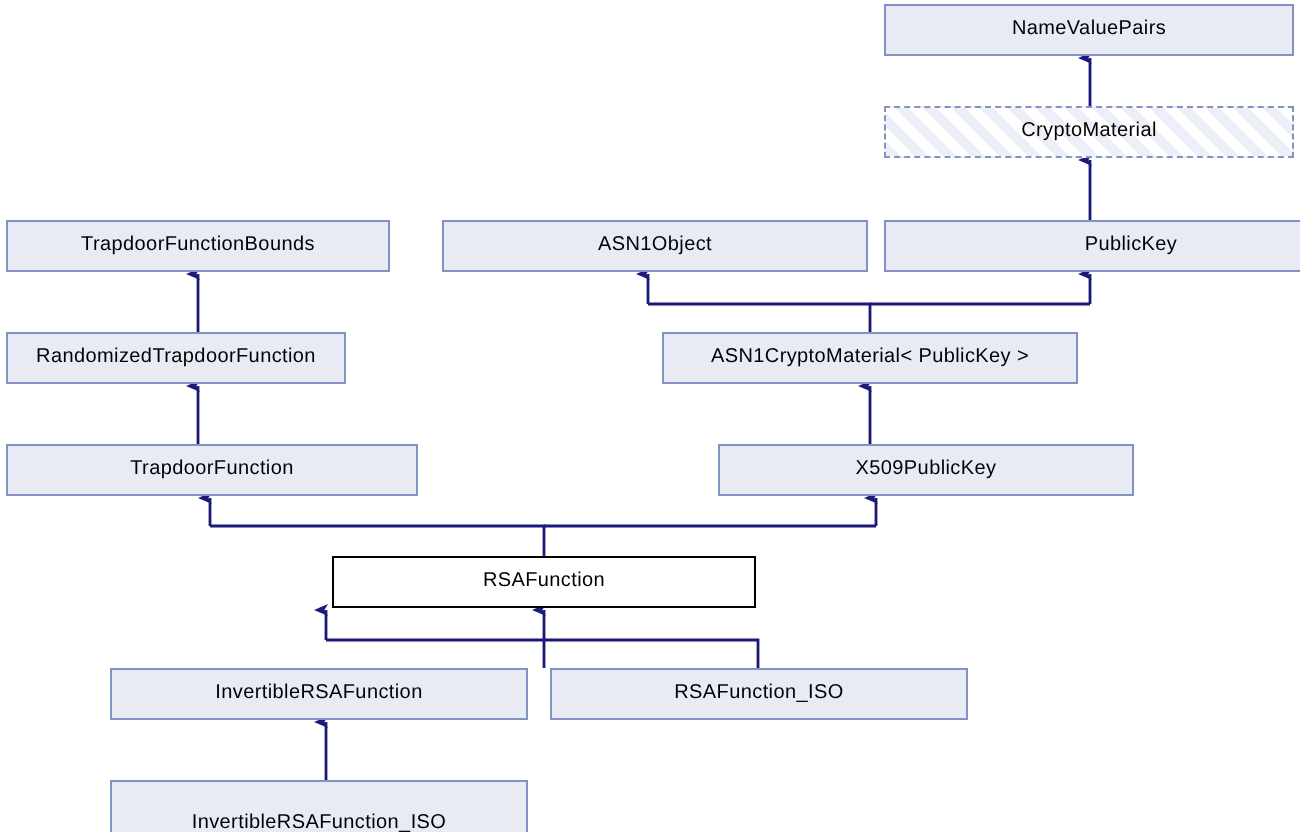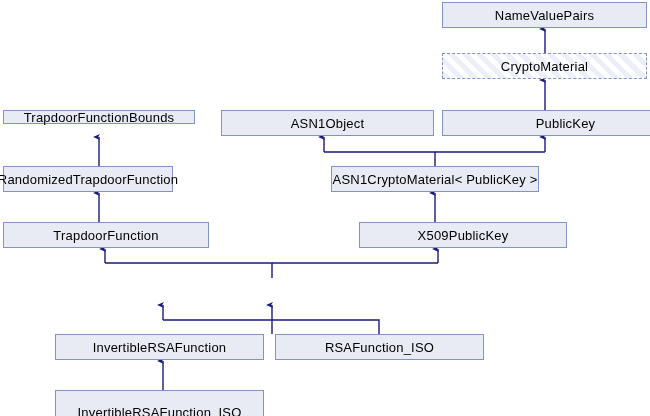--- a/index.html
+++ b/index.html
@@ -24,21 +24,21 @@
     width: 650px;
     height: 416px;
     pointer-events: none;
   }
   .node {
     position: absolute;
     box-sizing: border-box;
     display: flex;
     align-items: center;
     justify-content: center;
-    font-size: 13px;
+    font-size: 10px;
     line-height: 1;
     color: #000000;
     white-space: nowrap;
     letter-spacing: 0.2px;
     z-index: 2;
   }
   .node.filled {
     background: #e8ebf4;
     border: 1px solid #8292c4;
   }
@@ -109,21 +109,21 @@
   </svg>
 
   <div class="node filled" style="left:442px;top:2px;width:205px;height:26px;">
     <span class="label">NameValuePairs</span>
   </div>
 
   <div class="node abstract" style="left:442px;top:53px;width:205px;height:26px;">
     <span class="label">CryptoMaterial</span>
   </div>
 
-  <div class="node filled" style="left:3px;top:110px;width:192px;height:14px;">
+  <div class="node filled" style="left:3px;top:110px;width:192px;height:26px;">
     <span class="label">TrapdoorFunctionBounds</span>
   </div>
 
   <div class="node filled" style="left:221px;top:110px;width:213px;height:26px;">
     <span class="label">ASN1Object</span>
   </div>
 
   <div class="node filled" style="left:442px;top:110px;width:247px;height:26px;">
     <span class="label">PublicKey</span>
   </div>
@@ -137,20 +137,23 @@
   </div>
 
   <div class="node filled" style="left:3px;top:222px;width:206px;height:26px;">
     <span class="label">TrapdoorFunction</span>
   </div>
 
   <div class="node filled" style="left:331px;top:222px;width:208px;height:26px;margin-left:28px;">
     <span class="label">X509PublicKey</span>
   </div>
 
+  <div class="node current" style="left:166px;top:278px;width:212px;height:26px;">
+    <span class="label">RSAFunction</span>
+  </div>
 
   <div class="node filled" style="left:55px;top:334px;width:209px;height:26px;">
     <span class="label">InvertibleRSAFunction</span>
   </div>
 
   <div class="node filled" style="left:275px;top:334px;width:209px;height:26px;">
     <span class="label">RSAFunction_ISO</span>
   </div>
 
   <div class="node filled" style="left:55px;top:390px;width:209px;height:44px;text-align:right;">

